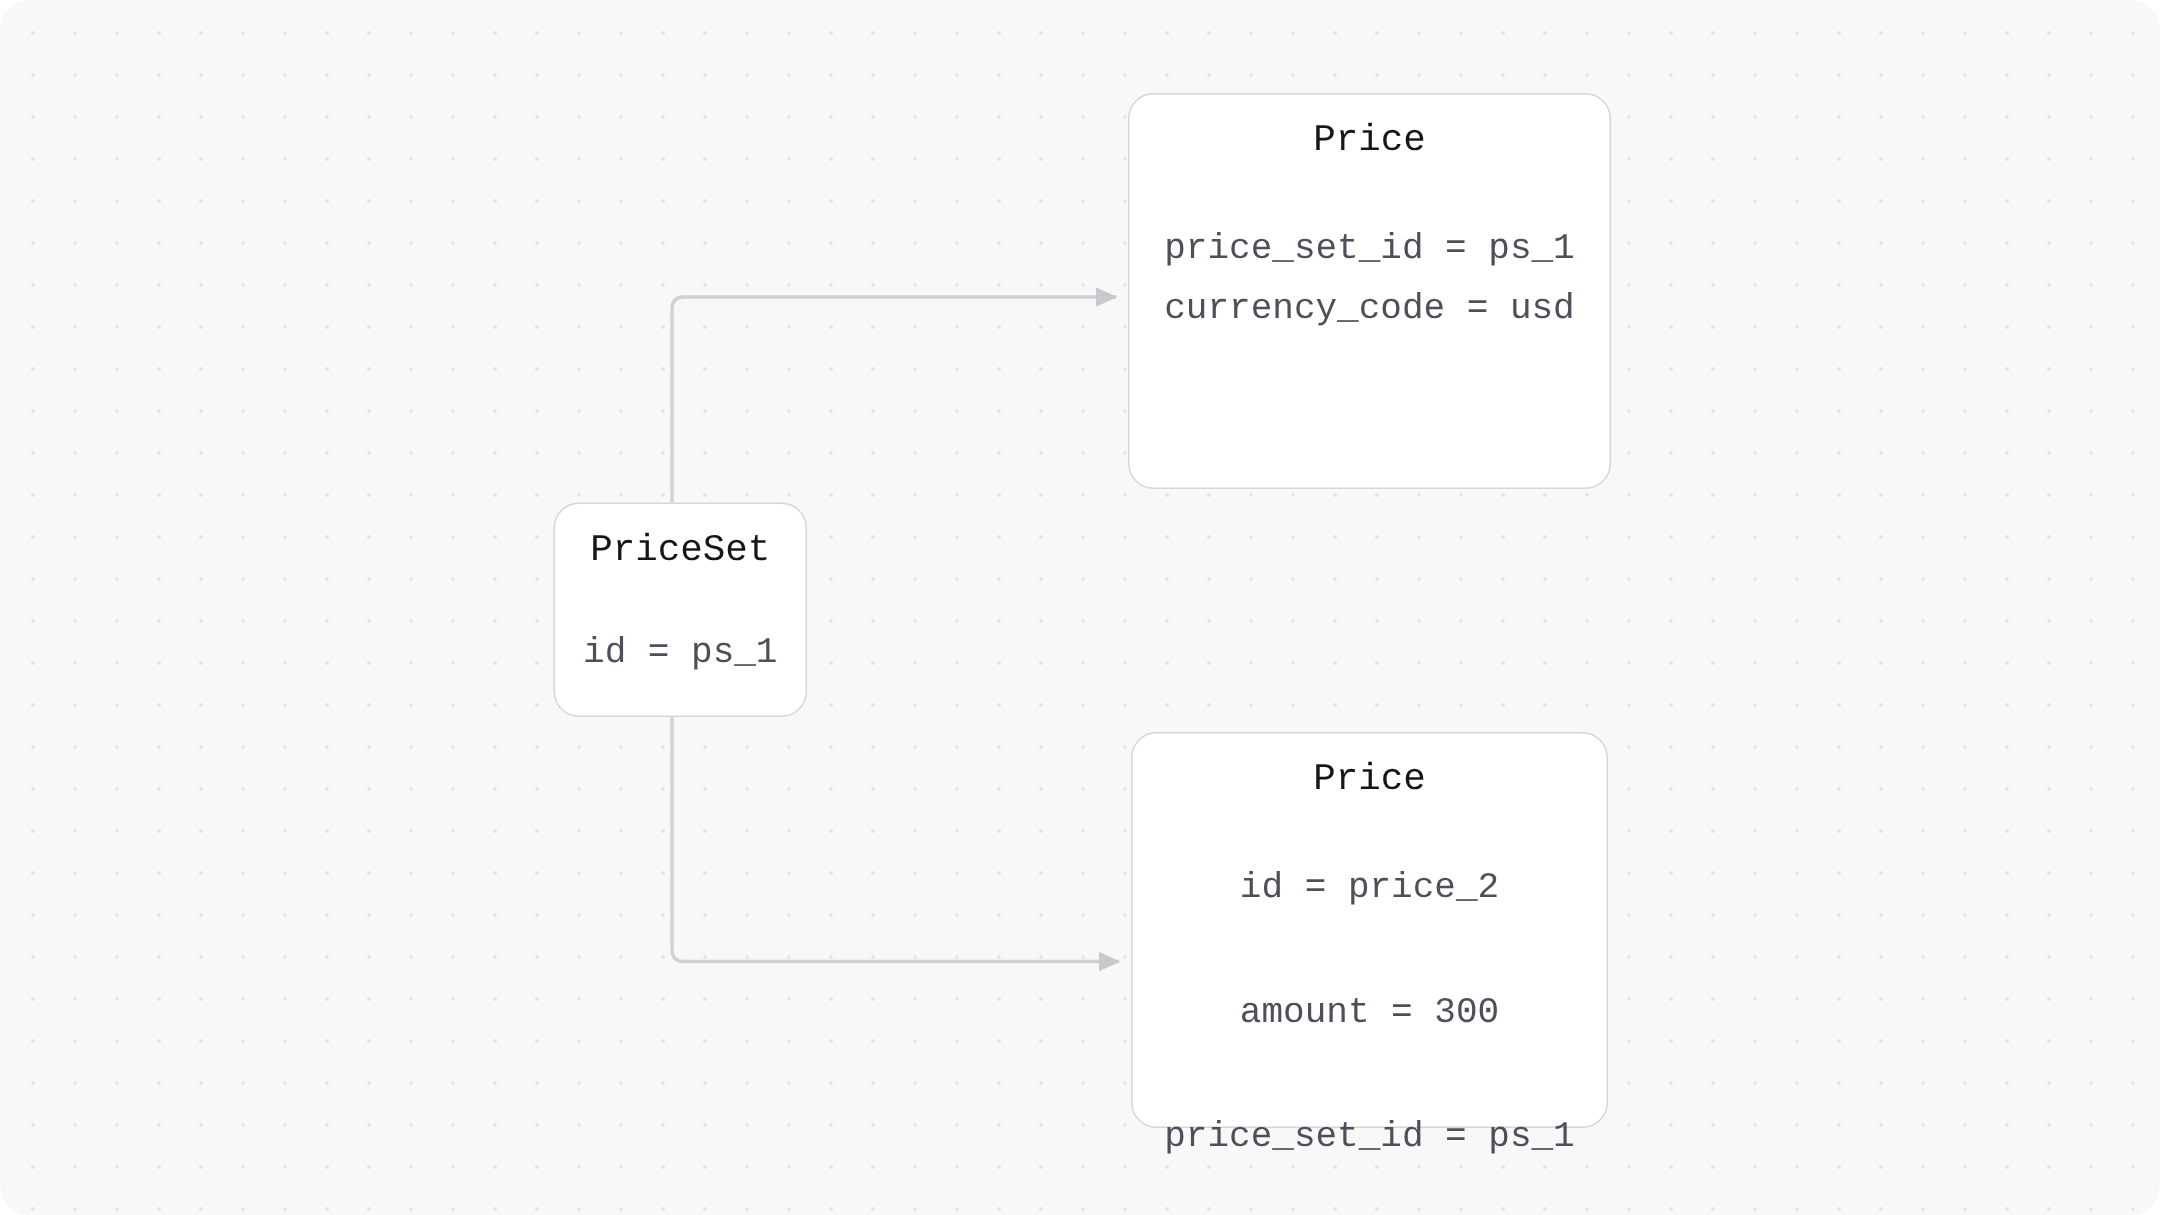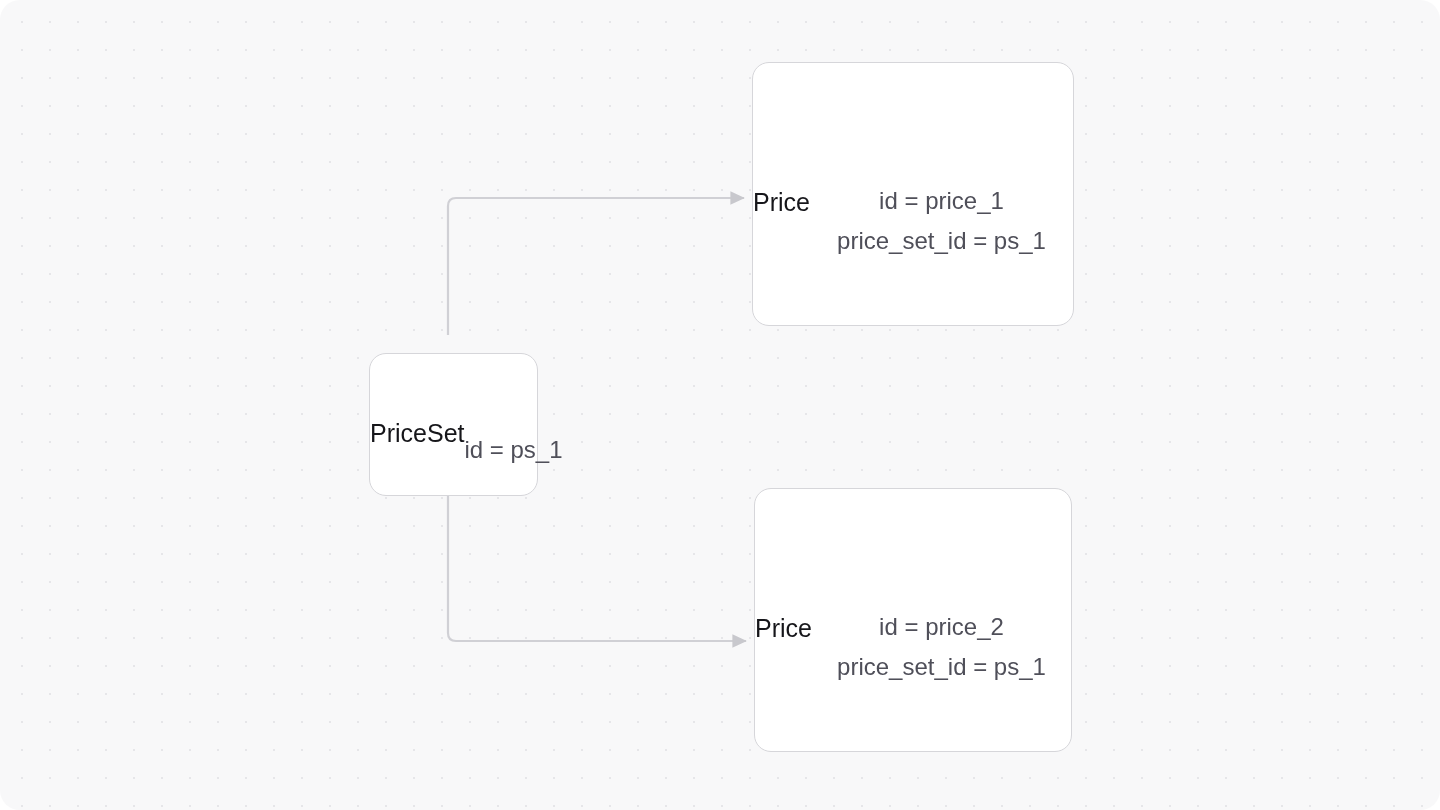--- a/index.html
+++ b/index.html
@@ -48,22 +48,23 @@
   }
 
   
   .node {
     position: absolute;
     box-sizing: border-box;
     background: #ffffff;
     border: 1.6px solid #d6d6da;
     border-radius: 17px;
     display: flex;
-    flex-direction: row;
+    flex-direction: column;
     align-items: center;
+    font-family: Liberation Mono, monospace;
   }
 
   .node-title {
     font-size: 25px;
     line-height: 30px;
     color: #16161a;
     font-weight: 400;
     text-align: center;
     white-space: nowrap;
   }
@@ -93,25 +94,25 @@
   }
   #node-price-1 .node-attrs { margin-top: 38px; }
 
   #node-price-2 {
     left: 754px;
     top: 488px;
     width: 318px;
     height: 264px;
     padding-top: 16px;
   }
-  #node-price-2 .node-attrs { margin-top: 38px; }
+  #node-price-2 .node-attrs { margin-top: 38px; gap: 43px; }
 
   #node-priceset {
     left: 369px;
-    top: 353px;
+    top: 335px;
     width: 169px;
     height: 143px;
     padding-top: 16px;
   }
   #node-priceset .node-attrs { margin-top: 34px; }
 </style>
 </head>
 <body>
 
 <div id="diagram-root">
@@ -126,33 +127,34 @@
     </defs>
 
     <path d="M448,335 L448,206 Q448,198 456,198 L744,198" fill="none" stroke="#d0d0d5" stroke-width="2.2" stroke-linecap="butt" marker-end="url(#arrowhead)"></path>
 
     <path d="M448,478 L448,633 Q448,641 456,641 L746,641" fill="none" stroke="#d0d0d5" stroke-width="2.2" stroke-linecap="butt" marker-end="url(#arrowhead)"></path>
   </svg>
 
   <div class="node" id="node-price-1">
     <div class="node-title">Price</div>
     <div class="node-attrs">
-      <div class="node-attr">id = price_1</div>
       <div class="node-attr">price_set_id = ps_1</div>
+      <div class="node-attr">currency_code = usd</div>
     </div>
   </div>
 
   <div class="node" id="node-priceset">
     <div class="node-title">PriceSet</div>
     <div class="node-attrs">
       <div class="node-attr">id = ps_1</div>
     </div>
   </div>
 
   <div class="node" id="node-price-2">
     <div class="node-title">Price</div>
     <div class="node-attrs">
       <div class="node-attr">id = price_2</div>
+      <div class="node-attr">amount = 300</div>
       <div class="node-attr">price_set_id = ps_1</div>
     </div>
   </div>
 
 </div>
 
 </body></html>

